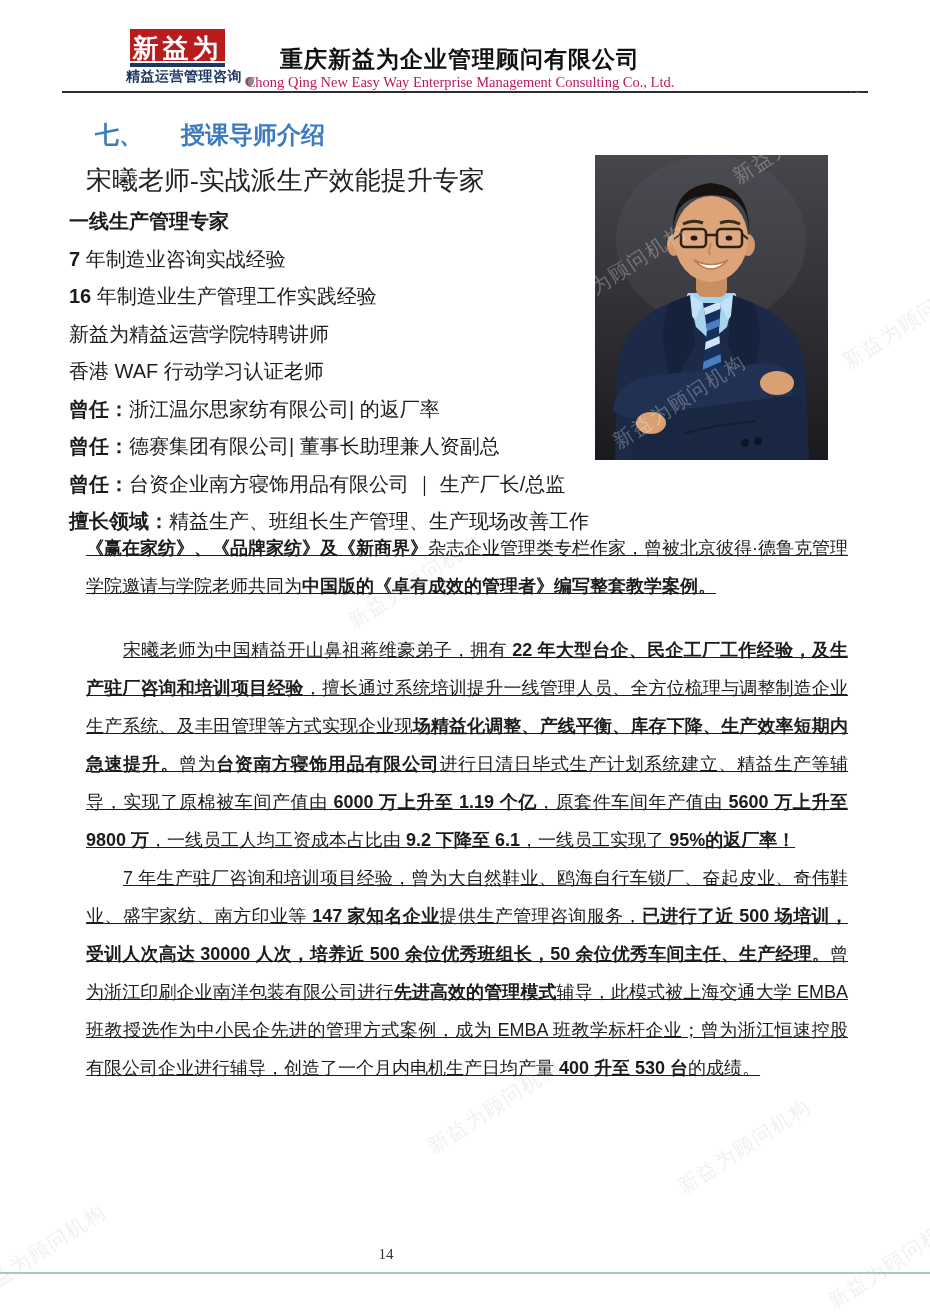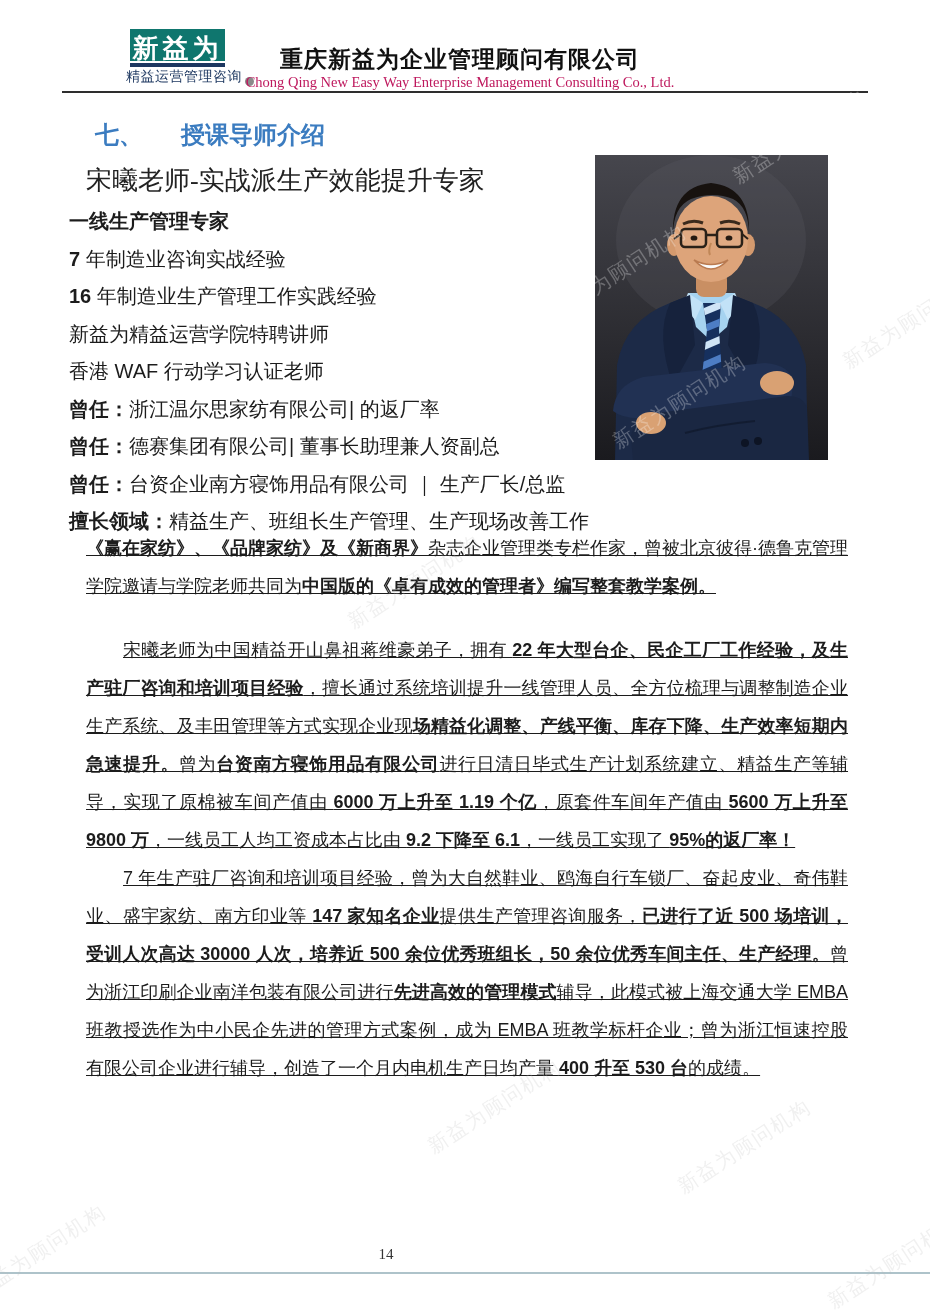--- a/index.html
+++ b/index.html
@@ -8,26 +8,26 @@
     width:930px;height:1315px;
     margin:0 auto;
     background:#ffffff;
     overflow:hidden;
     font-family:"Liberation Sans", sans-serif;
     color:#1c1c1c;
   }
   
   .logo-box{
     position:absolute;left:130px;top:29px;width:95px;height:38px;
-    background:#0f766e;display:flex;align-items:center;justify-content:center;
+    background:#b91c1c;display:flex;align-items:center;justify-content:center;
     box-shadow:inset 0 -4px 0 #1d3760, inset 0 -6px 0 #ffffff;
   }
   .logo-box span{color:#fff;font-weight:bold;font-size:26px;letter-spacing:4px;line-height:1;}
   .logo-sub{position:absolute;left:126px;top:68px;width:130px;display:flex;align-items:center;}
-  .logo-sub .t{color:#1d3760;font-weight:normal;font-size:14px;letter-spacing:0.5px;white-space:nowrap;}
+  .logo-sub .t{color:#1d3760;font-weight:bold;font-size:14px;letter-spacing:0.5px;white-space:nowrap;}
   .logo-dot{width:9px;height:9px;border-radius:50%;background:#8a8a8a;margin-left:3px;margin-top:8px;}
   .company-cn{
     position:absolute;left:220px;top:44px;width:480px;text-align:center;
     font-size:23px;font-weight:bold;color:#111;letter-spacing:1px;white-space:nowrap;
   }
   .company-en{
     position:absolute;left:200px;top:74px;width:520px;text-align:center;
     font-family:"Liberation Serif", serif;font-size:14.5px;color:#be185d;white-space:nowrap;
   }
   .header-rule{position:absolute;left:62px;top:91px;width:806px;height:2px;background:#2e2e2e;}

